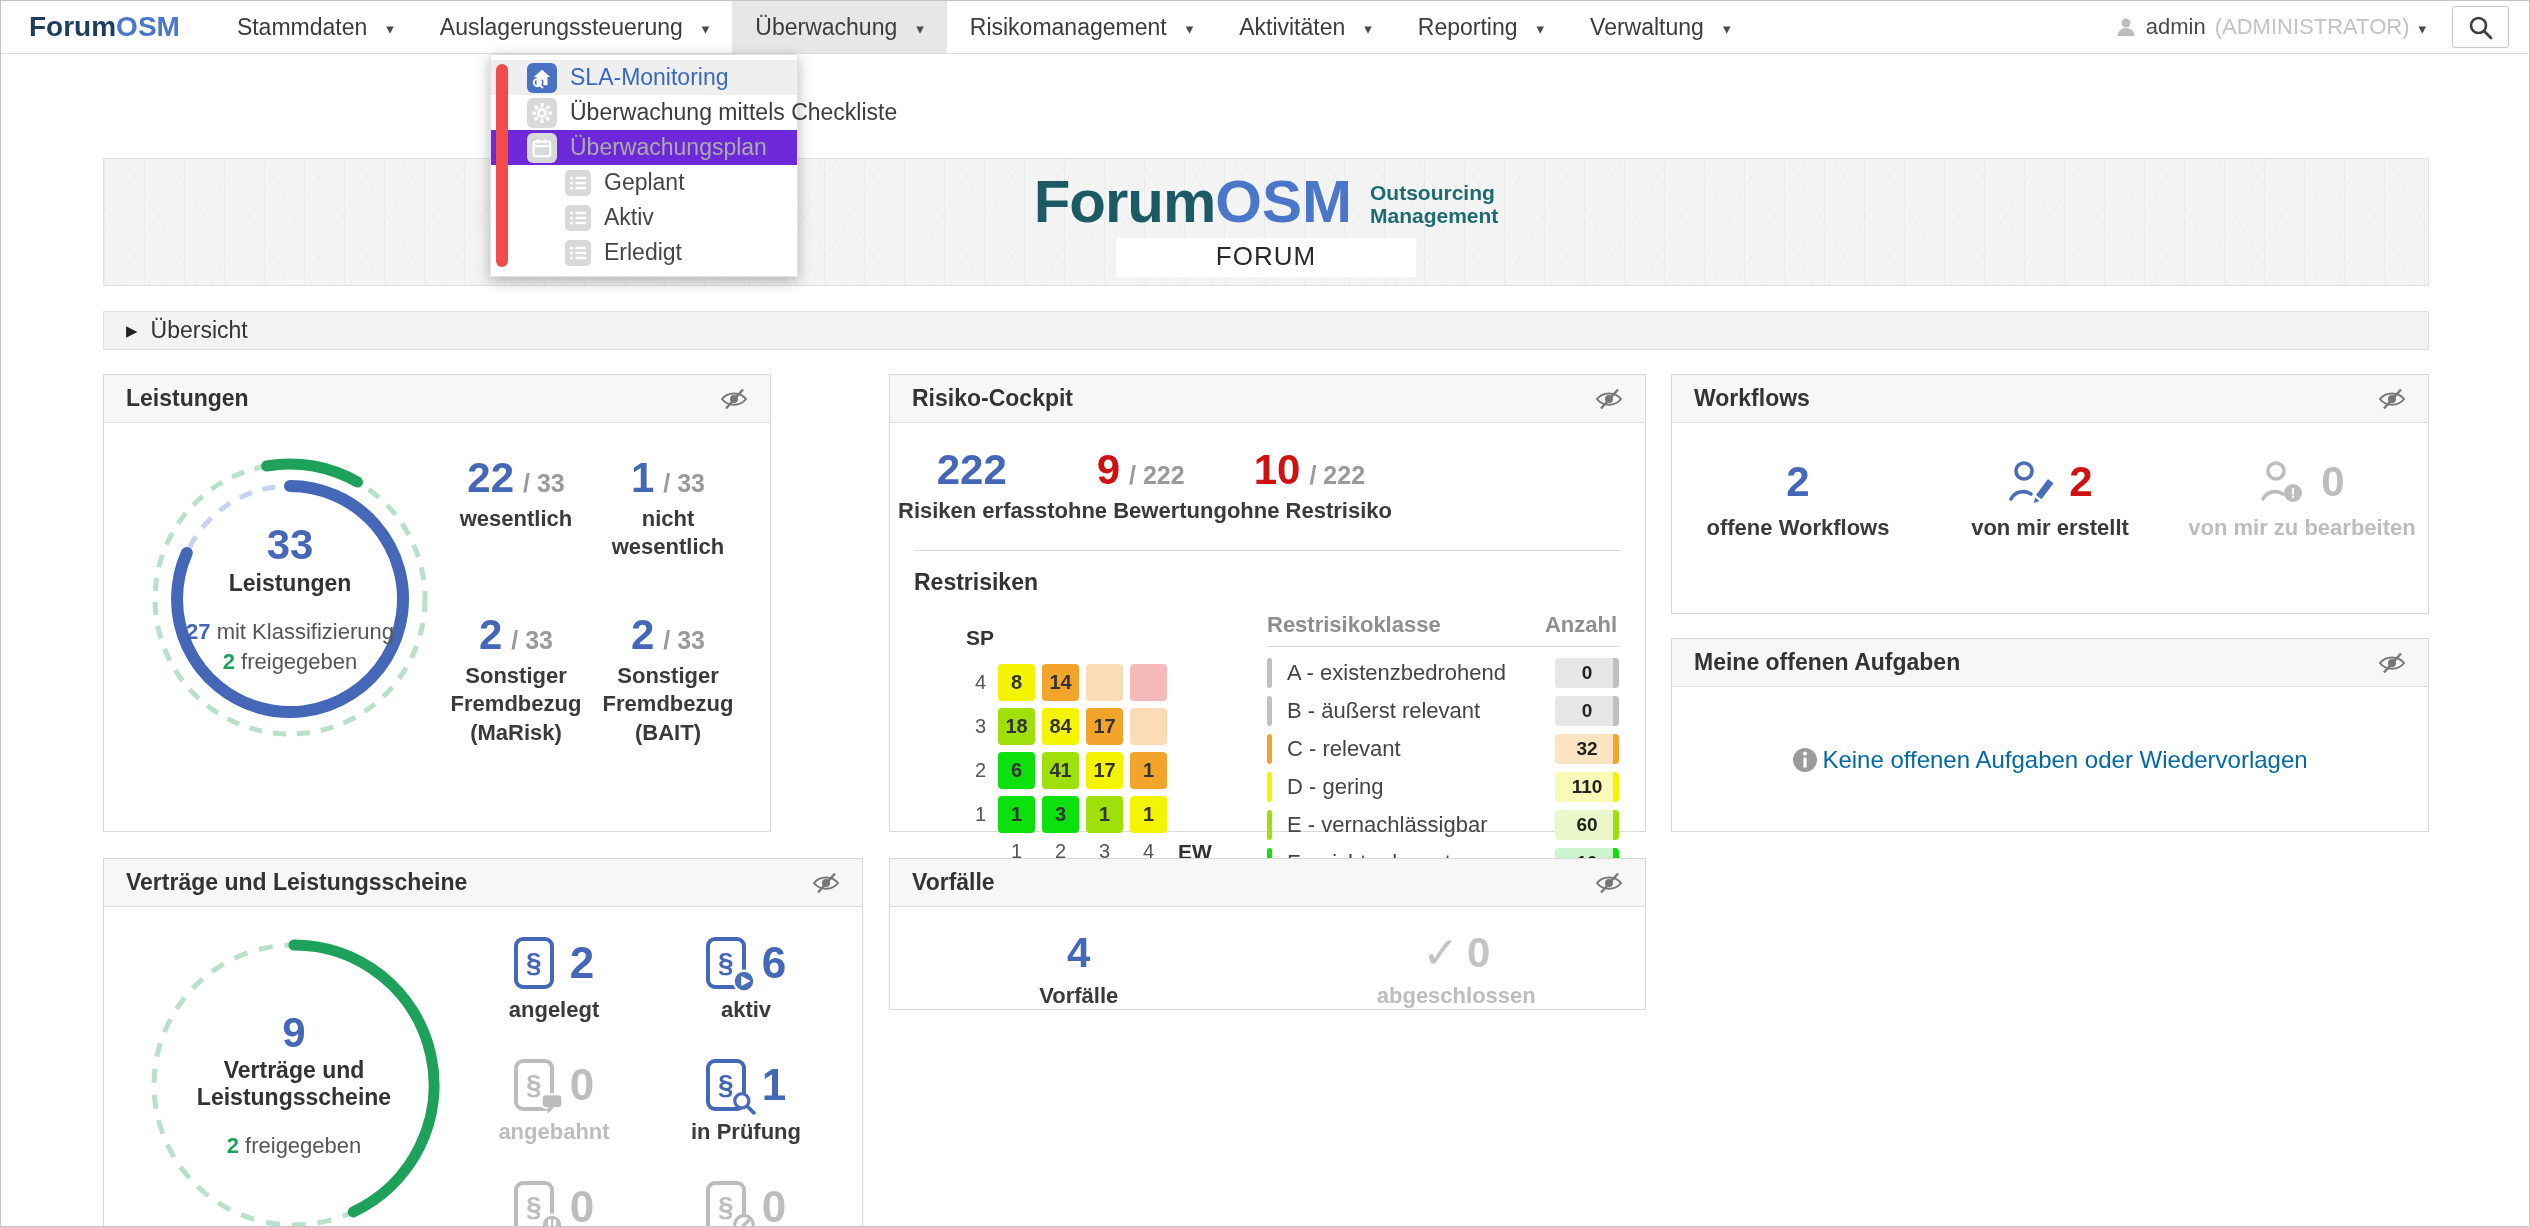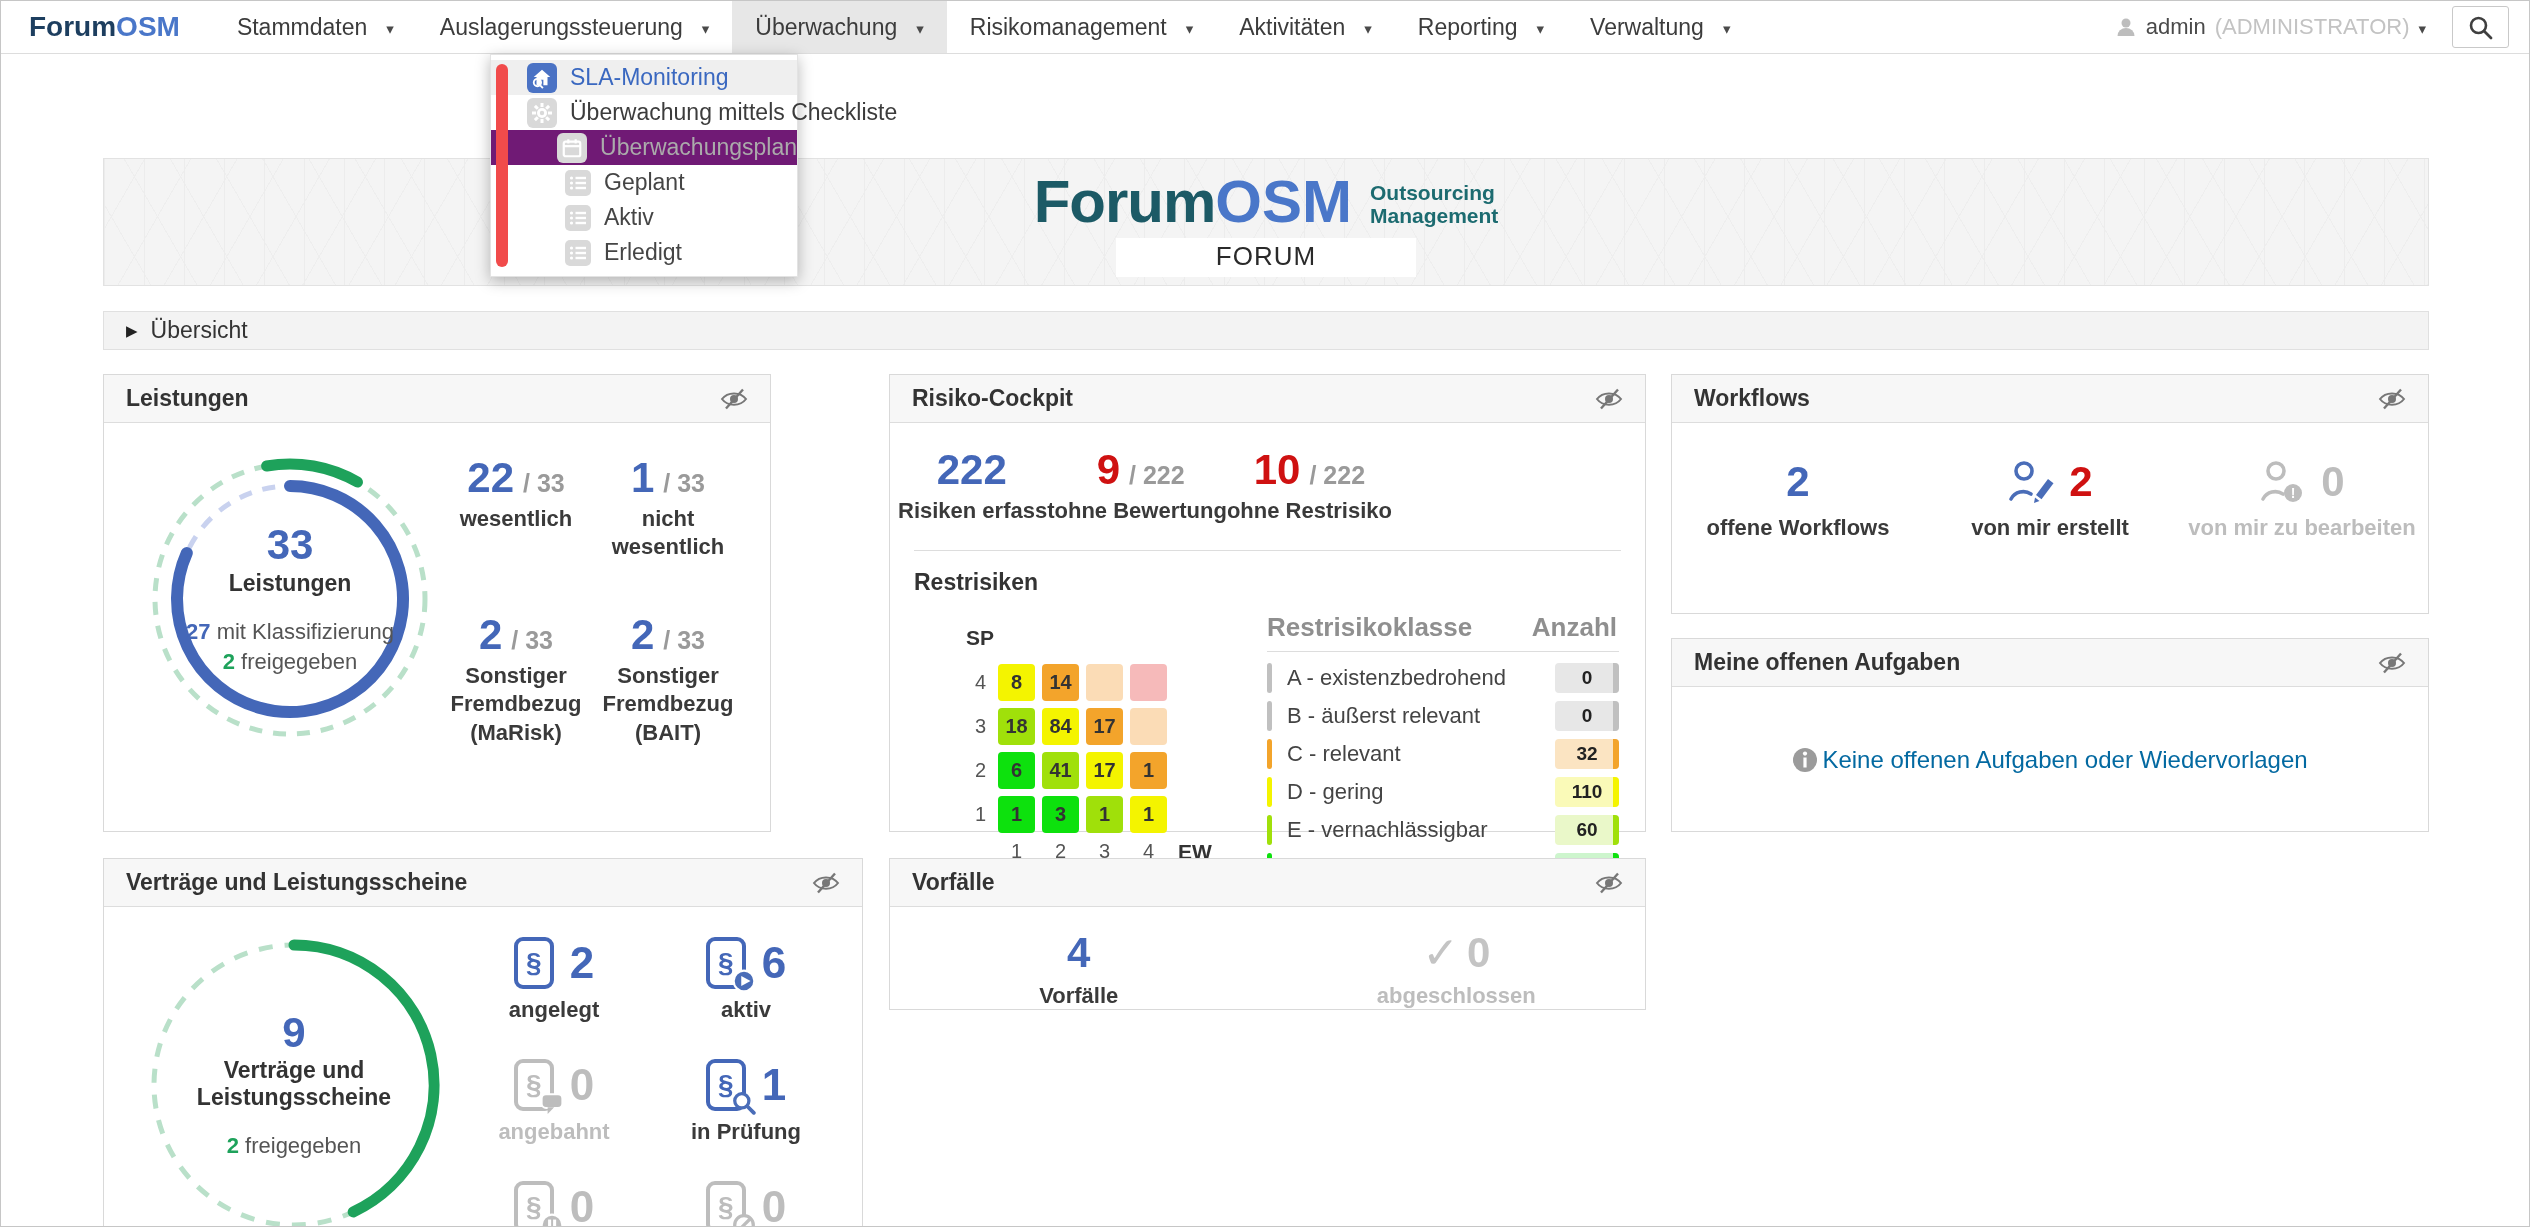--- a/index.html
+++ b/index.html
@@ -18,21 +18,21 @@
   .nav-right { margin-left:auto; display:flex; align-items:center; }
   .user-menu { display:flex; align-items:center; gap:9px; font-size:22px; color:#4a4a4a; margin-right:26px; cursor:pointer; }
   .user-role { color:#c3c3c3; }
   .search-btn { width:57px; height:42px; border:1px solid #c9c9c9; border-radius:3px; background:#fff; display:flex; align-items:center; justify-content:center; margin-right:20px; cursor:pointer; }
 
   
   .dropdown { position:absolute; left:489px; top:53px; width:308px; background:#fff; border:1px solid #e3e3e3; box-shadow:0 4px 14px rgba(0,0,0,.28); z-index:60; padding:5px 0 6px; }
   .drop-red { position:absolute; left:5px; top:9px; bottom:9px; width:12px; border-radius:7px; background:#f14b4b; }
   .drop-item { height:35px; display:flex; align-items:center; gap:13px; padding-left:36px; font-size:23px; color:#3c3c3c; cursor:pointer; white-space:nowrap; }
   .drop-item.active { background:#efefef; color:#3a68c0; }
-  .drop-item.disabled { background:#701a75; color:#ababab; cursor:default;justify-content:flex-end; }
+  .drop-item.disabled { background:#6d28d9; color:#ababab; cursor:default; }
   .drop-item.sub { padding-left:74px; color:#454545; }
   .di-icon { flex:0 0 auto; width:30px; height:30px; border-radius:6px; display:flex; align-items:center; justify-content:center; }
   .di-blue { background:#4a72c4; }
   .di-gray { background:#d9d9d9; }
   .li-icon { flex:0 0 auto; width:26px; height:26px; }
 
   
   .bluebar { position:absolute; left:102px; top:82px; width:2326px; height:58px; background:#4a6bb0; border-top:4px solid #203a75; display:flex; align-items:center; color:#fff; z-index:10; }
   .bluebar-title { font-size:26px; font-weight:bold; margin-left:22px; }
   .home-icon { margin-left:34px; }
@@ -97,21 +97,21 @@
   .heatmap { margin-top:30px; }
   .hm-sp { font-weight:bold; font-size:21px; color:#333; margin:0 0 14px 4px; }
   .hm-row { display:flex; align-items:center; margin-bottom:7px; }
   .hm-ylab { width:24px; text-align:right; font-size:20px; color:#555; margin-right:12px; }
   .hm-cell { width:37px; height:37px; border-radius:4px; margin-right:7px; display:flex; align-items:center; justify-content:center; font-size:20px; font-weight:bold; color:#333; cursor:pointer; }
   .hm-xrow { display:flex; align-items:center; margin-left:36px; margin-top:4px; }
   .hm-xlab { width:37px; margin-right:7px; text-align:center; font-size:20px; color:#555; }
   .hm-ew { font-weight:bold; font-size:21px; color:#333; margin-left:4px; }
 
   .rk-table { margin-left:auto; width:352px; margin-top:16px; }
-  .rk-head { display:flex; font-size:26px; font-weight:bold; color:#8f8f8f; padding-bottom:8px; border-bottom:1px solid #ddd; margin-bottom:11px; }
+  .rk-head { display:flex; font-size:22px; font-weight:bold; color:#8f8f8f; padding-bottom:8px; border-bottom:1px solid #ddd; margin-bottom:11px; }
   .rk-head-count { margin-left:auto; padding-right:2px; }
   .rk-row { display:flex; align-items:center; height:30px; margin-bottom:8px; cursor:pointer; }
   .rk-bar { width:5px; height:30px; border-radius:3px; margin-right:15px; flex:0 0 auto; }
   .rk-label { flex:1; font-size:22px; color:#444; }
   .rk-badge { position:relative; width:64px; height:30px; border-radius:4px; display:flex; align-items:center; justify-content:center; font-size:19px; font-weight:bold; color:#222; }
   .rk-stripe { position:absolute; right:0; top:0; width:6px; height:100%; border-radius:0 4px 4px 0; }
 
   
   .wf-body { display:flex; padding-top:28px; }
   .wf-col { flex:1; text-align:center; cursor:pointer; }

